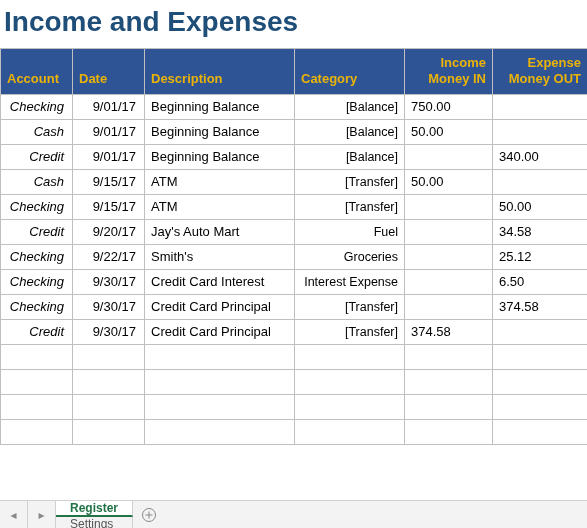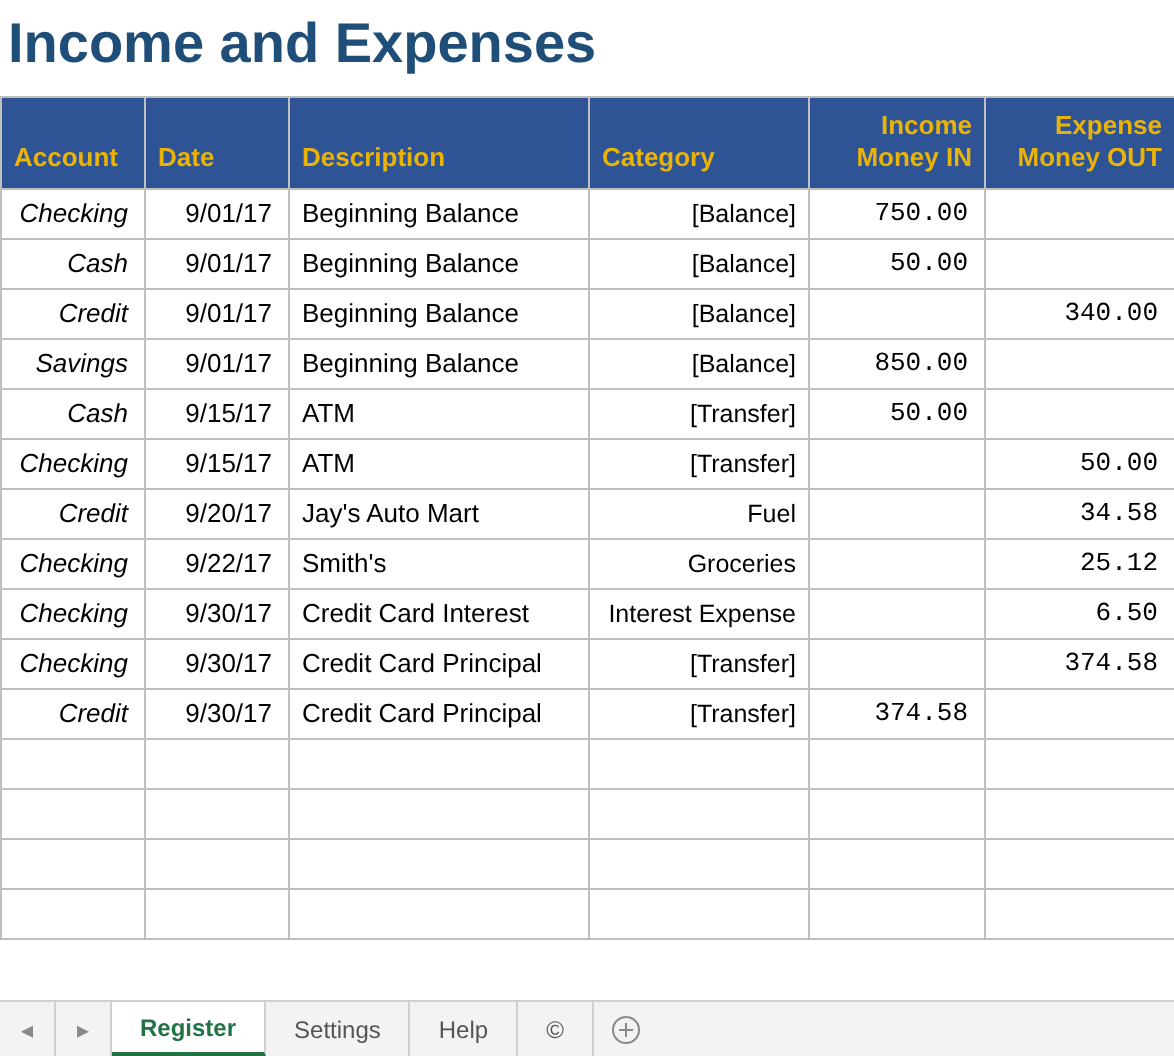--- a/index.html
+++ b/index.html
@@ -45,21 +45,21 @@
     font-size: 13px;
     color: #000;
     background: #fff;
     white-space: nowrap;
     overflow: hidden;
   }
   td.acct { text-align: right; padding-right: 8px; font-style: italic; }
   td.date { text-align: right; padding-right: 8px; }
   td.desc { text-align: left; }
   td.cat  { text-align: right; font-size: 12.5px; }
-  td.num  { text-align: right; padding-right: 8px; font-family: Liberation Mono, monospace; }
+  td.num  { text-align: left; padding-right: 8px; }
   col.c-acct { width: 72px; }
   col.c-date { width: 72px; }
   col.c-desc { width: 150px; }
   col.c-cat  { width: 110px; }
   col.c-in   { width: 88px; }
   col.c-out  { width: 95px; }
 
   .tabbar {
     position: absolute;
     left: 0; right: 0; bottom: 0;
@@ -148,28 +148,20 @@
         </tr>
         <tr>
           <td class="acct">Credit</td>
           <td class="date">9/01/17</td>
           <td class="desc">Beginning Balance</td>
           <td class="cat">[Balance]</td>
           <td class="num"></td>
           <td class="num">340.00</td>
         </tr>
         <tr>
-          <td class="acct">Savings</td>
-          <td class="date">9/01/17</td>
-          <td class="desc">Beginning Balance</td>
-          <td class="cat">[Balance]</td>
-          <td class="num">850.00</td>
-          <td class="num"></td>
-        </tr>
-        <tr>
           <td class="acct">Cash</td>
           <td class="date">9/15/17</td>
           <td class="desc">ATM</td>
           <td class="cat">[Transfer]</td>
           <td class="num">50.00</td>
           <td class="num"></td>
         </tr>
         <tr>
           <td class="acct">Checking</td>
           <td class="date">9/15/17</td>
@@ -254,21 +246,21 @@
   </table>
 </div>
 
 <div class="tabbar">
   <div class="nav-btn">
     <span>◂</span>
   </div>
   <div class="nav-btn">
     <span>▸</span>
   </div>
-  <div id="tabs-host" style="display:flex;">
+  <div id="tabs-host" style="display:flex;flex-direction:column;">
       <div class="tab active">
         <span>Register</span>
       </div>
       <div class="tab">
         <span>Settings</span>
       </div>
       <div class="tab">
         <span>Help</span>
       </div>
       <div class="tab">

